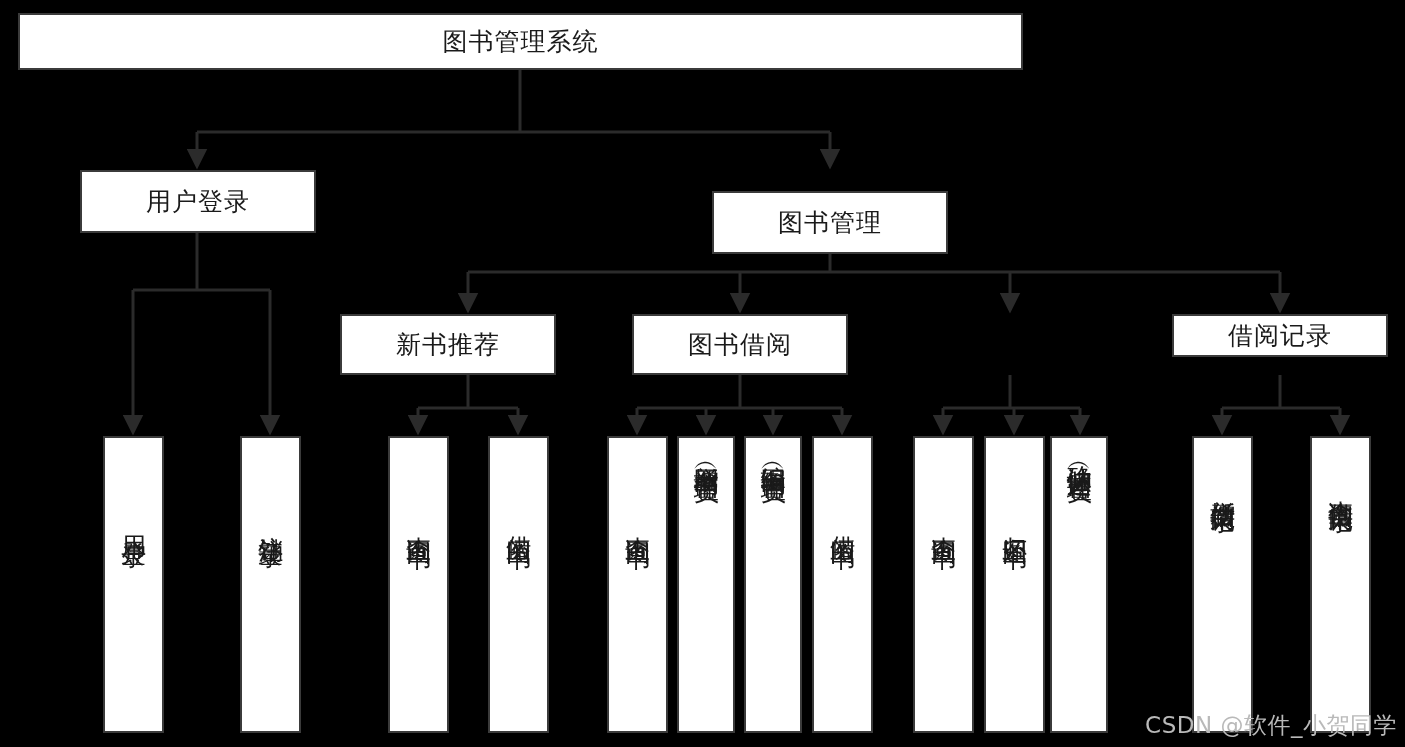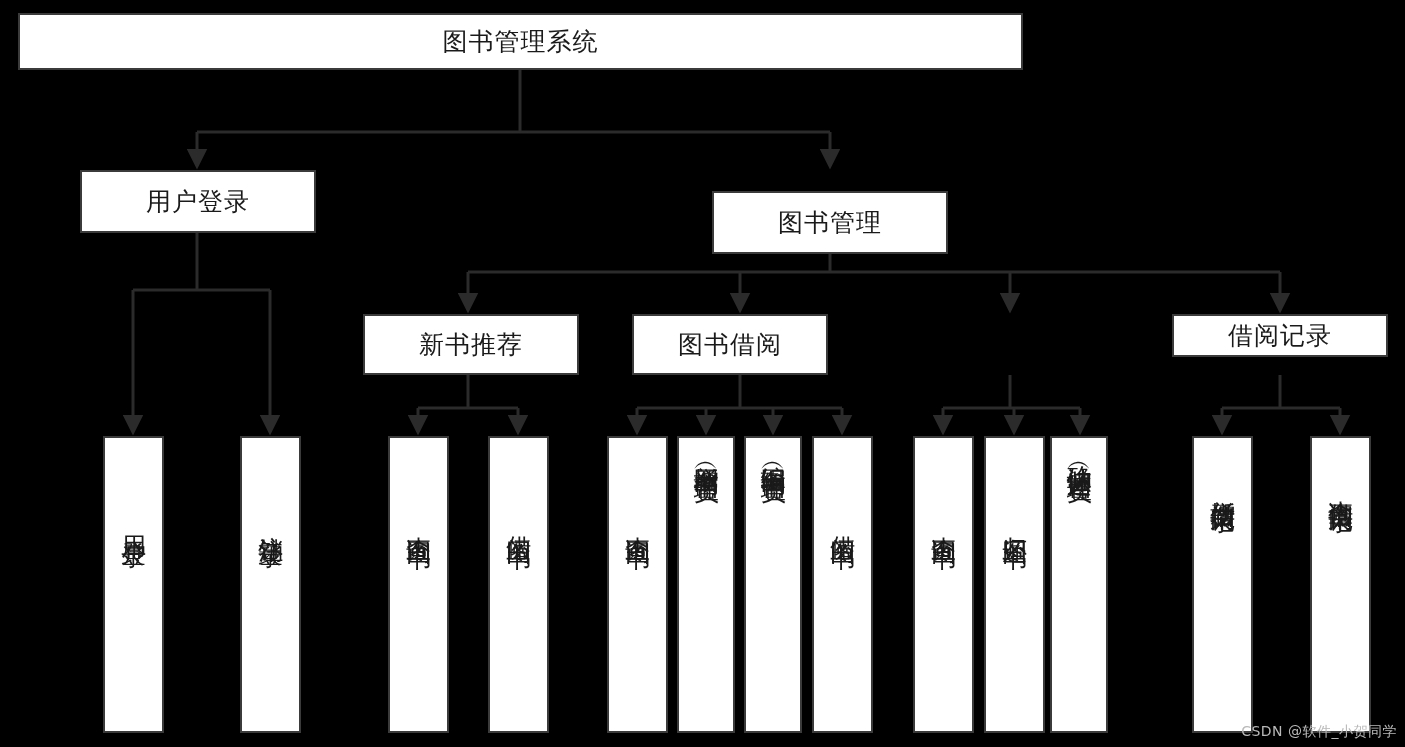--- a/index.html
+++ b/index.html
@@ -62,21 +62,21 @@
     letter-spacing: 3px;
     white-space: nowrap;
   }
   .node.vertical.tall .label {
     letter-spacing: 2px;
   }
   #watermark {
     position: absolute;
     right: 8px;
     bottom: 6px;
-    font-size: 14px;
+    font-size: 23px;
     color: #b9b9b9;
     white-space: nowrap;
     letter-spacing: 0.5px;
     font-family: "DejaVu Sans", "Liberation Sans", sans-serif;
   }
 </style>
 </head>
 <body>
 
 <div id="diagram-root">
@@ -139,25 +139,25 @@
   </div>
 
   <div class="node horizontal" style="left:80px; top:170px; width:236px; height:63px;">
     <span class="label">用户登录</span>
   </div>
 
   <div class="node horizontal" style="left:712px; top:170px; width:236px; height:63px;margin-top:21px;">
     <span class="label">图书管理</span>
   </div>
 
-  <div class="node horizontal" style="left:363px; top:314px; width:216px; height:61px;">
+  <div class="node horizontal" style="left:340px; top:314px; width:216px; height:61px;">
     <span class="label">新书推荐</span>
   </div>
 
-  <div class="node horizontal" style="left:632px; top:314px; width:196px; height:61px;">
+  <div class="node horizontal" style="left:632px; top:314px; width:216px; height:61px;">
     <span class="label">图书借阅</span>
   </div>
 
 
   <div class="node horizontal" style="left:1172px; top:314px; width:216px; height:43px;">
     <span class="label">借阅记录</span>
   </div>
 
   <div class="node vertical" style="left:103px; top:436px; width:61px; height:297px; padding-top:78px;">
     <span class="label">用户登录</span>

